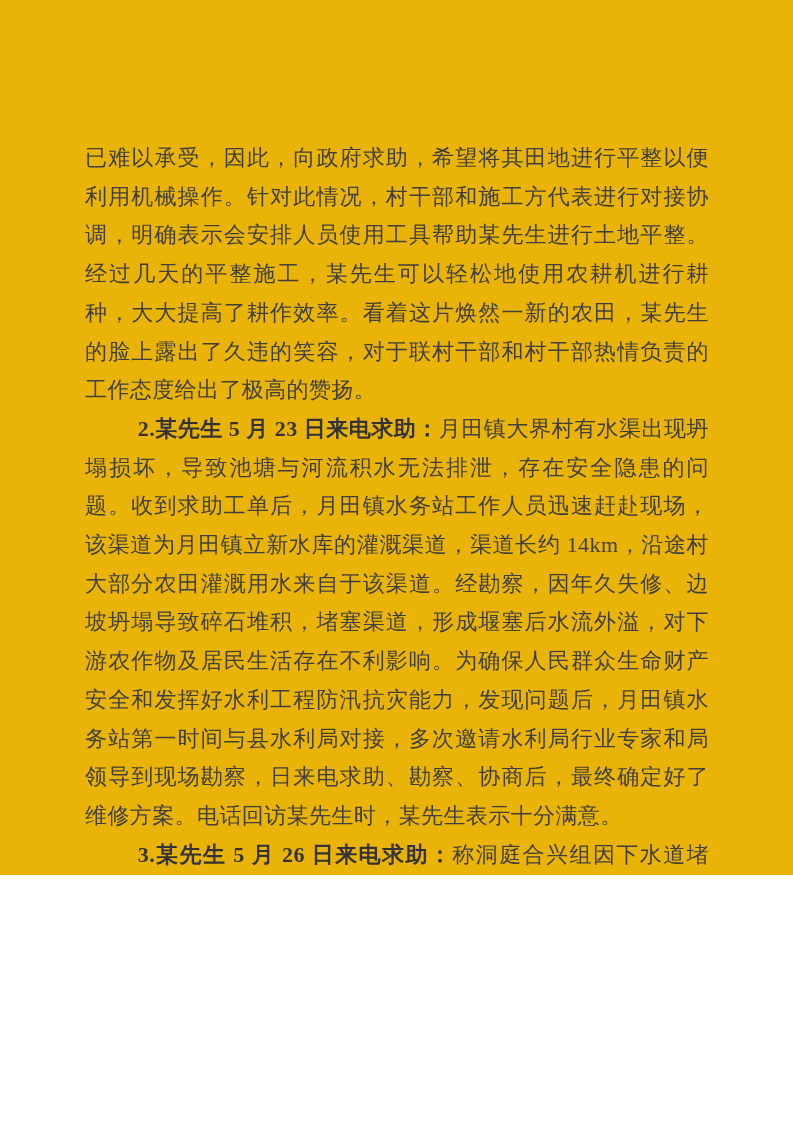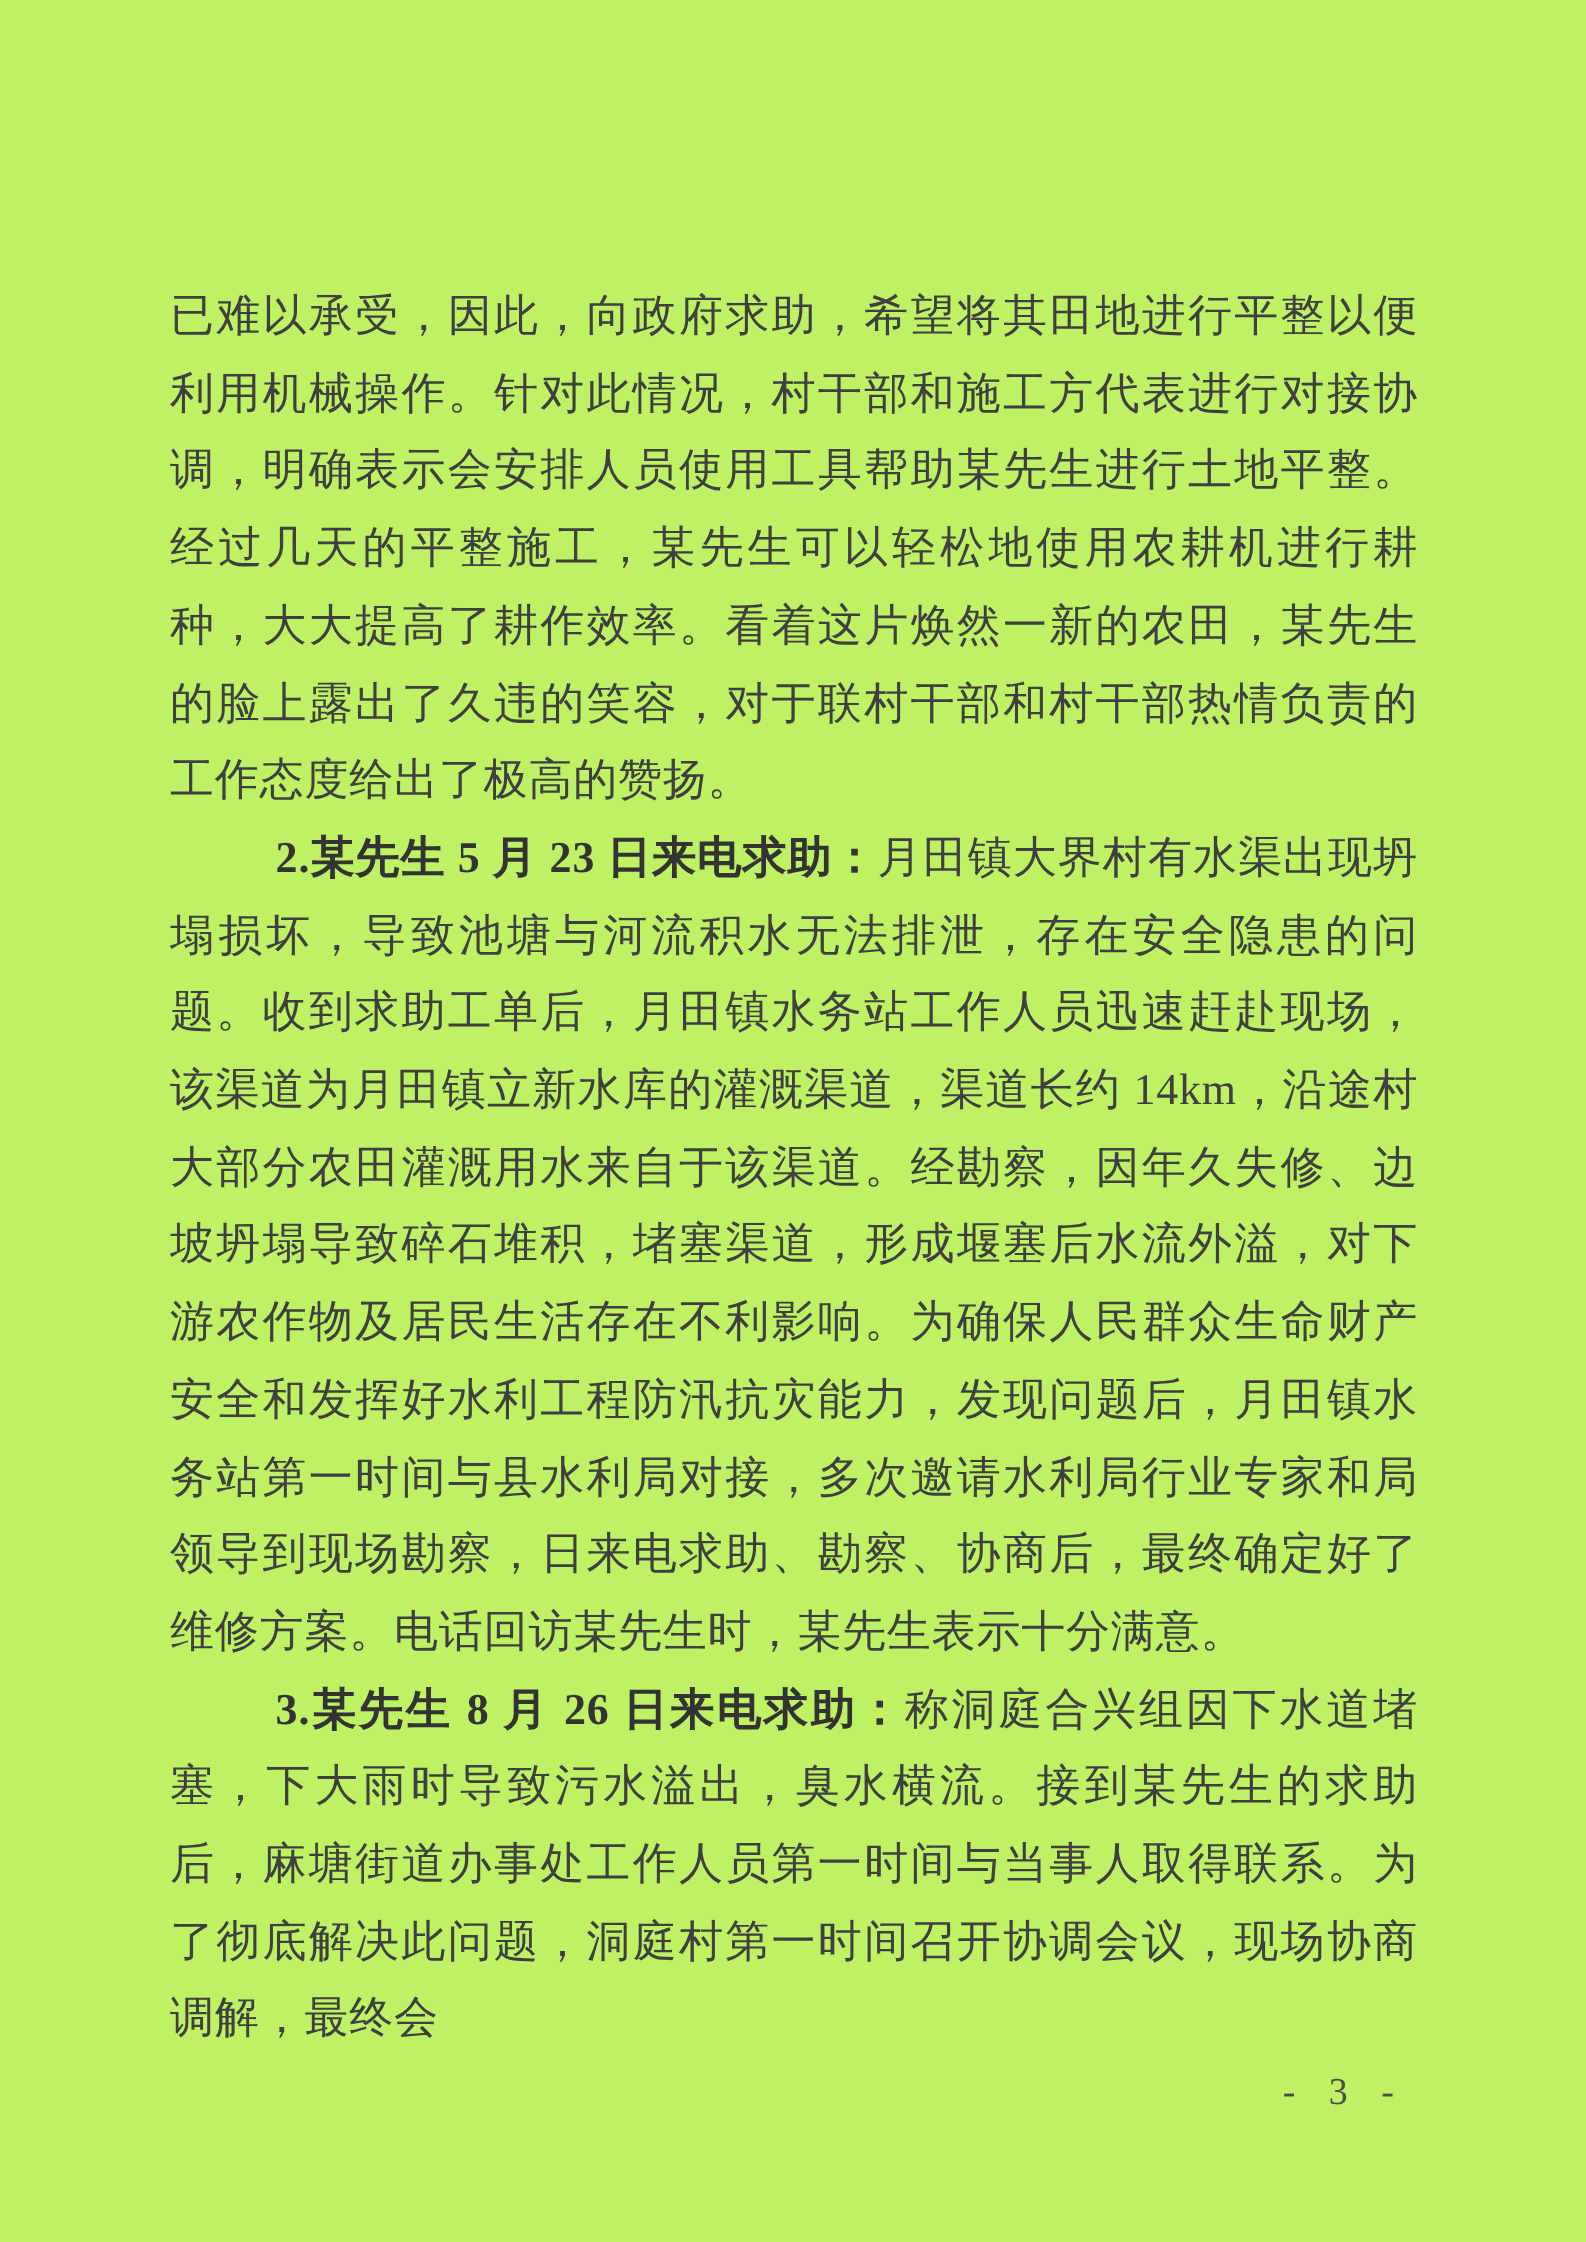--- a/index.html
+++ b/index.html
@@ -3,22 +3,22 @@
 <meta charset="utf-8">
 <style>
   html, body {
     margin: 0;
     padding: 0;
     background: #ffffff;
   }
   .page {
     position: relative;
     width: 793px;
-    height: 1121px;
-    background: #bef264;
+    height: 875px;
+    background: #eab308;
     overflow: hidden;
     font-family: "Liberation Serif", "DejaVu Serif", serif;
   }
   .text-block {
     position: absolute;
     left: 85px;
     top: 139px;
     width: 624px;
   }
   .para {
@@ -48,17 +48,17 @@
     font-family: "Liberation Serif", "DejaVu Serif", serif;
   }
 </style>
 </head>
 <body>
 
 <div class="page">
   <div class="text-block">
     <p class="para"><span>已难以承受，因此，向政府求助，希望将其田地进行平整以便利用机械操作。针对此情况，村干部和施工方代表进行对接协调，明确表示会安排人员使用工具帮助某先生进行土地平整。经过几天的平整施工，某先生可以轻松地使用农耕机进行耕种，大大提高了耕作效率。看着这片焕然一新的农田，某先生的脸上露出了久违的笑容，对于联村干部和村干部热情负责的工作态度给出了极高的赞扬。</span></p>
     <p class="para indent"><span class="lead">2.某先生 5 月 23 日来电求助：</span><span>月田镇大界村有水渠出现坍塌损坏，导致池塘与河流积水无法排泄，存在安全隐患的问题。收到求助工单后，月田镇水务站工作人员迅速赶赴现场，该渠道为月田镇立新水库的灌溉渠道，渠道长约 14km，沿途村大部分农田灌溉用水来自于该渠道。经勘察，因年久失修、边坡坍塌导致碎石堆积，堵塞渠道，形成堰塞后水流外溢，对下游农作物及居民生活存在不利影响。为确保人民群众生命财产安全和发挥好水利工程防汛抗灾能力，发现问题后，月田镇水务站第一时间与县水利局对接，多次邀请水利局行业专家和局领导到现场勘察，日来电求助、勘察、协商后，最终确定好了维修方案。电话回访某先生时，某先生表示十分满意。</span></p>
-    <p class="para indent"><span class="lead">3.某先生 8 月 26 日来电求助：</span><span>称洞庭合兴组因下水道堵塞，下大雨时导致污水溢出，臭水横流。接到某先生的求助后，麻塘街道办事处工作人员第一时间与当事人取得联系。为了彻底解决此问题，洞庭村第一时间召开协调会议，现场协商调解，最终会</span></p>
+    <p class="para indent"><span class="lead">3.某先生 5 月 26 日来电求助：</span><span>称洞庭合兴组因下水道堵塞，下大雨时导致污水溢出，臭水横流。接到某先生的求助后，麻塘街道办事处工作人员第一时间与当事人取得联系。为了彻底解决此问题，洞庭村第一时间召开协调会议，现场协商调解，最终会</span></p>
   </div>
 
   <div class="page-num">- 3 -</div>
 </div>
 
 </body></html>

